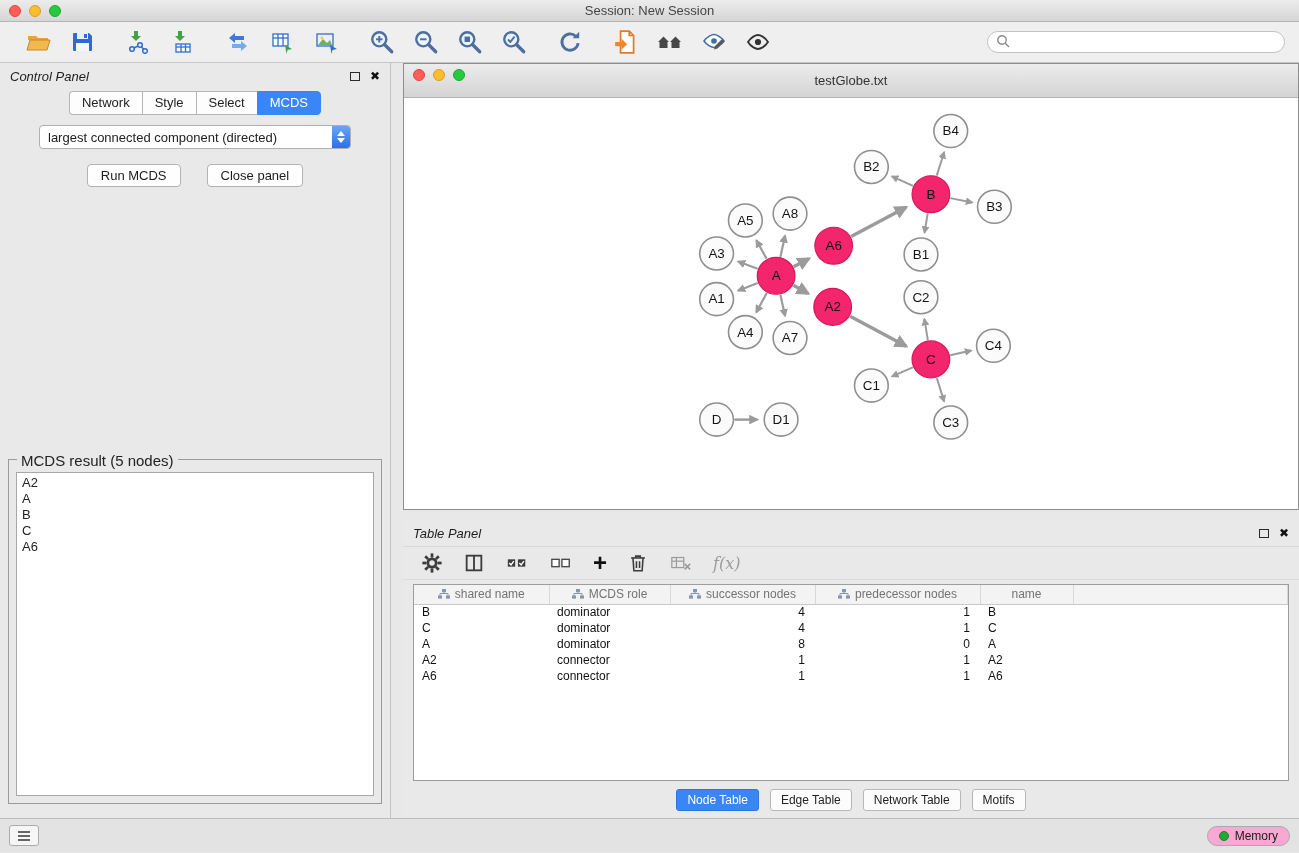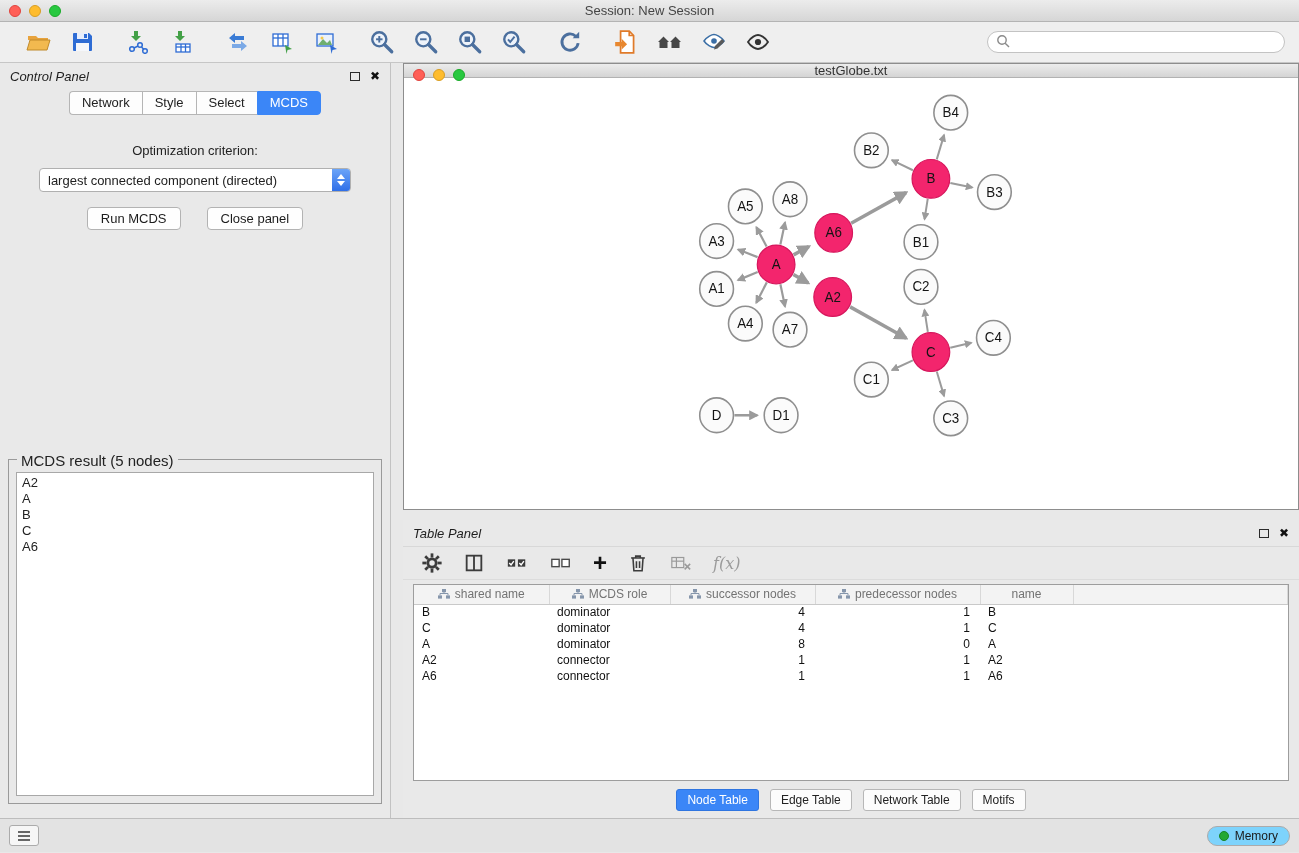--- a/index.html
+++ b/index.html
@@ -62,21 +62,21 @@
   .result-group { margin: auto 8px 14px; height: 345px; border: 1px solid #9a9a9a;
     position: relative; padding: 12px 7px 7px; }
   .result-legend { position: absolute; top: -8px; left: 8px; background: #e9e9e9;
     padding: 0 4px; font-size: 15px; }
   .result-list { width: 100%; height: 100%; background: #fff; border: 1px solid #a8a8a8;
     font-size: 13px; line-height: 16px; padding: 2px 5px; overflow: auto; }
   
   .right-col { flex: 1; display: flex; flex-direction: column; padding-left: 12px; background: #e8e8e8; }
   .network-window { height: 447px; border: 1px solid #8d8d8d; background: #fff;
     display: flex; flex-direction: column; }
-  .nw-titlebar { height: 14px; background: linear-gradient(#ececec, #d4d4d4);
+  .nw-titlebar { height: 34px; background: linear-gradient(#ececec, #d4d4d4);
     border-bottom: 1px solid #b2b2b2; position: relative; display: flex;
     align-items: center; justify-content: center; flex: none; }
   .nw-titlebar .title { font-size: 13px; color: #333; }
   .nw-canvas { flex: 1; position: relative; overflow: hidden; padding-left: 8px; }
   .nw-canvas svg { width: 100%; height: 100%; display: block; }
   
   .table-panel { flex: 1; margin-top: 10px; background: #e9e9e9;
     display: flex; flex-direction: column; }
   .tp-toolbar { height: 34px; display: flex; align-items: center; gap: 20px;
     padding: 0 18px; border-top: 1px solid #d8d8d8; border-bottom: 1px solid #dcdcdc; }
@@ -96,21 +96,21 @@
     gap: 11px; margin-bottom: 5px; }
   .tp-tab { font-size: 12px; padding: 3px 10px; background: #fcfcfc;
     border: 1px solid #b7b7b7; border-radius: 3px; color: #222; }
   .tp-tab.active { background: #3b86f7; border-color: #2f75e0; color: #fff; }
   
   .statusbar { height: 34px; background: #e3e3e3; border-top: 1px solid #bdbdbd;
     display: flex; align-items: center; padding: 0 9px; }
   .sb-listbtn { width: 30px; height: 21px; background: #f6f6f6; border: 1px solid #ababab;
     border-radius: 3px; display: flex; align-items: center; justify-content: center; }
   .memory-btn { margin-left: auto; display: flex; align-items: center; gap: 6px;
-    background: #7dd3fc; border: 1px solid #ababab; border-radius: 11px;
+    background: #f9a8d4; border: 1px solid #ababab; border-radius: 11px;
     padding: 2px 11px; font-size: 12px; color: #1a1a1a; }
   .memory-dot { width: 10px; height: 10px; border-radius: 50%; background: #23a835;
     border: 1px solid #188527; }
 </style>
 </head>
 <body>
 
 <div class="titlebar">
   <div class="traffic">
     <span class="light red"></span>
@@ -274,21 +274,20 @@
         <span class="float-glyph"></span>
         <span class="close-glyph">✖</span>
       </span>
     </div>
     <div class="cp-tabs">
       <span class="seg-tab">Network</span>
       <span class="seg-tab">Style</span>
       <span class="seg-tab">Select</span>
       <span class="seg-tab active">MCDS</span>
     </div>
-    <div class="opt-label">Optimization criterion:</div>
     <div class="dropdown">
       <span>largest connected component (directed)</span>
       <span class="dd-stepper">
         <span class="dd-up"></span>
           <span class="dd-down"></span>
       </span>
     </div>
     <div class="cp-buttons">
       <button class="btn">Run MCDS</button>
       <button class="btn">Close panel</button>

